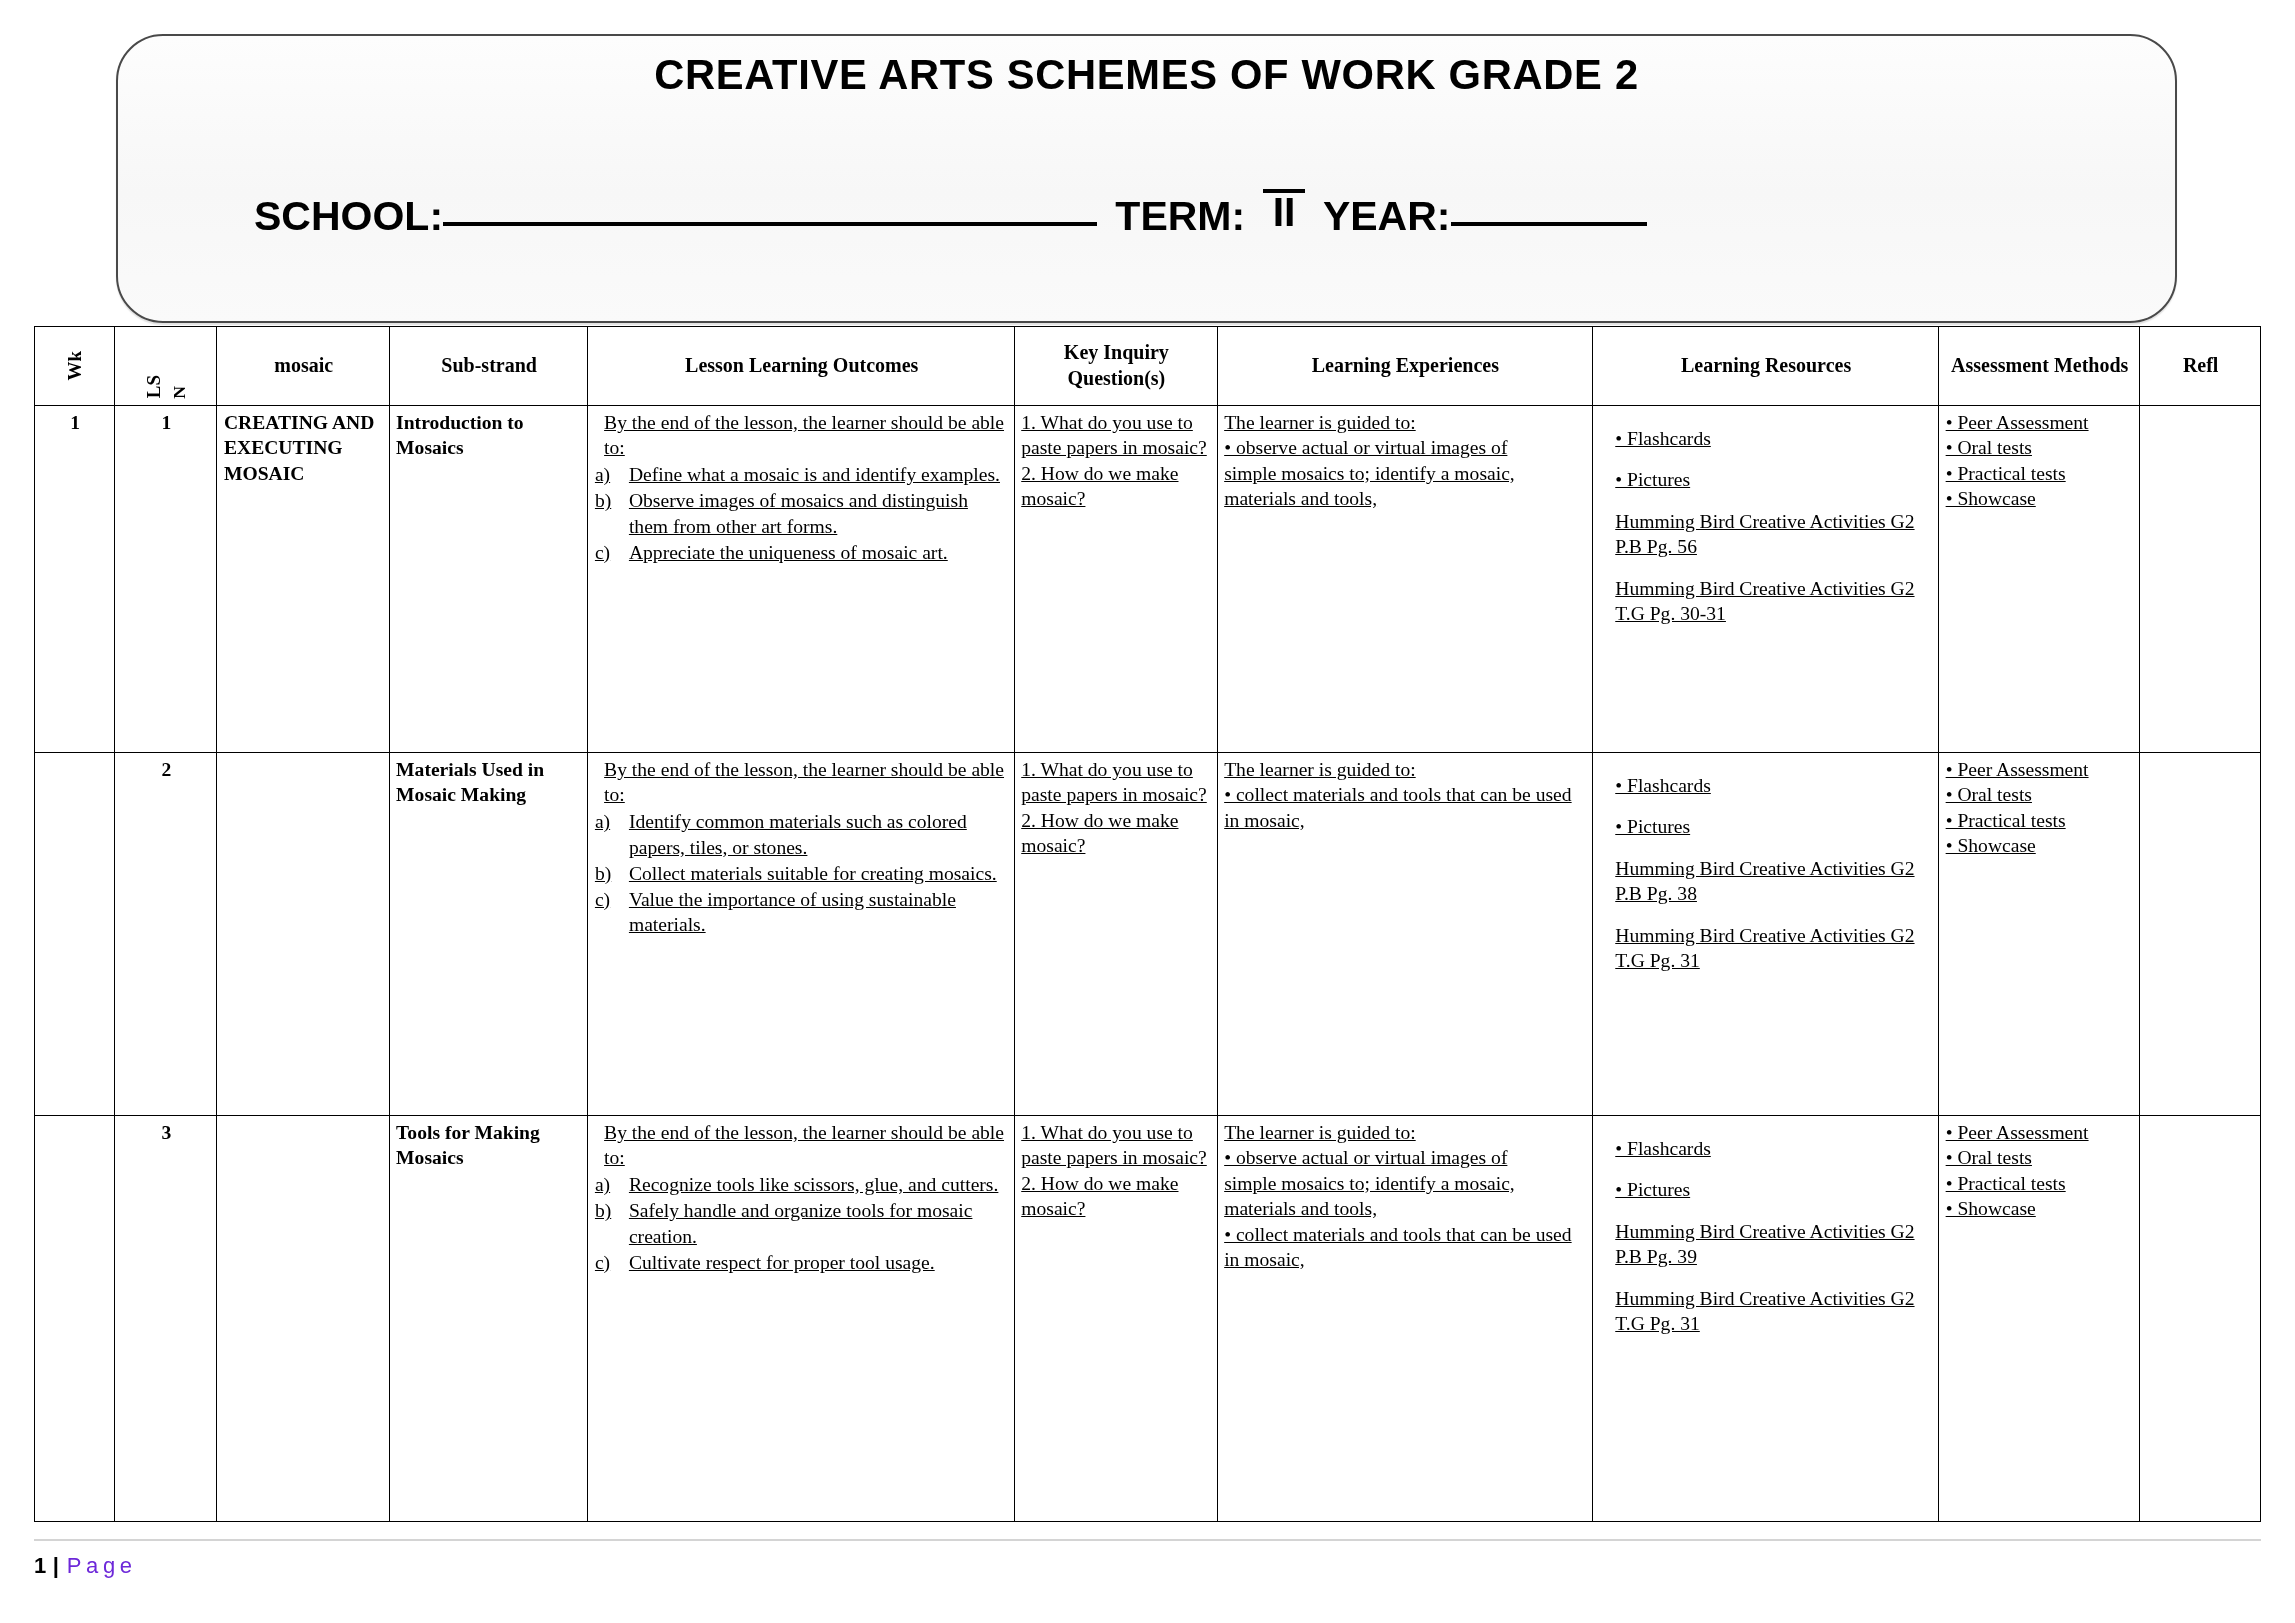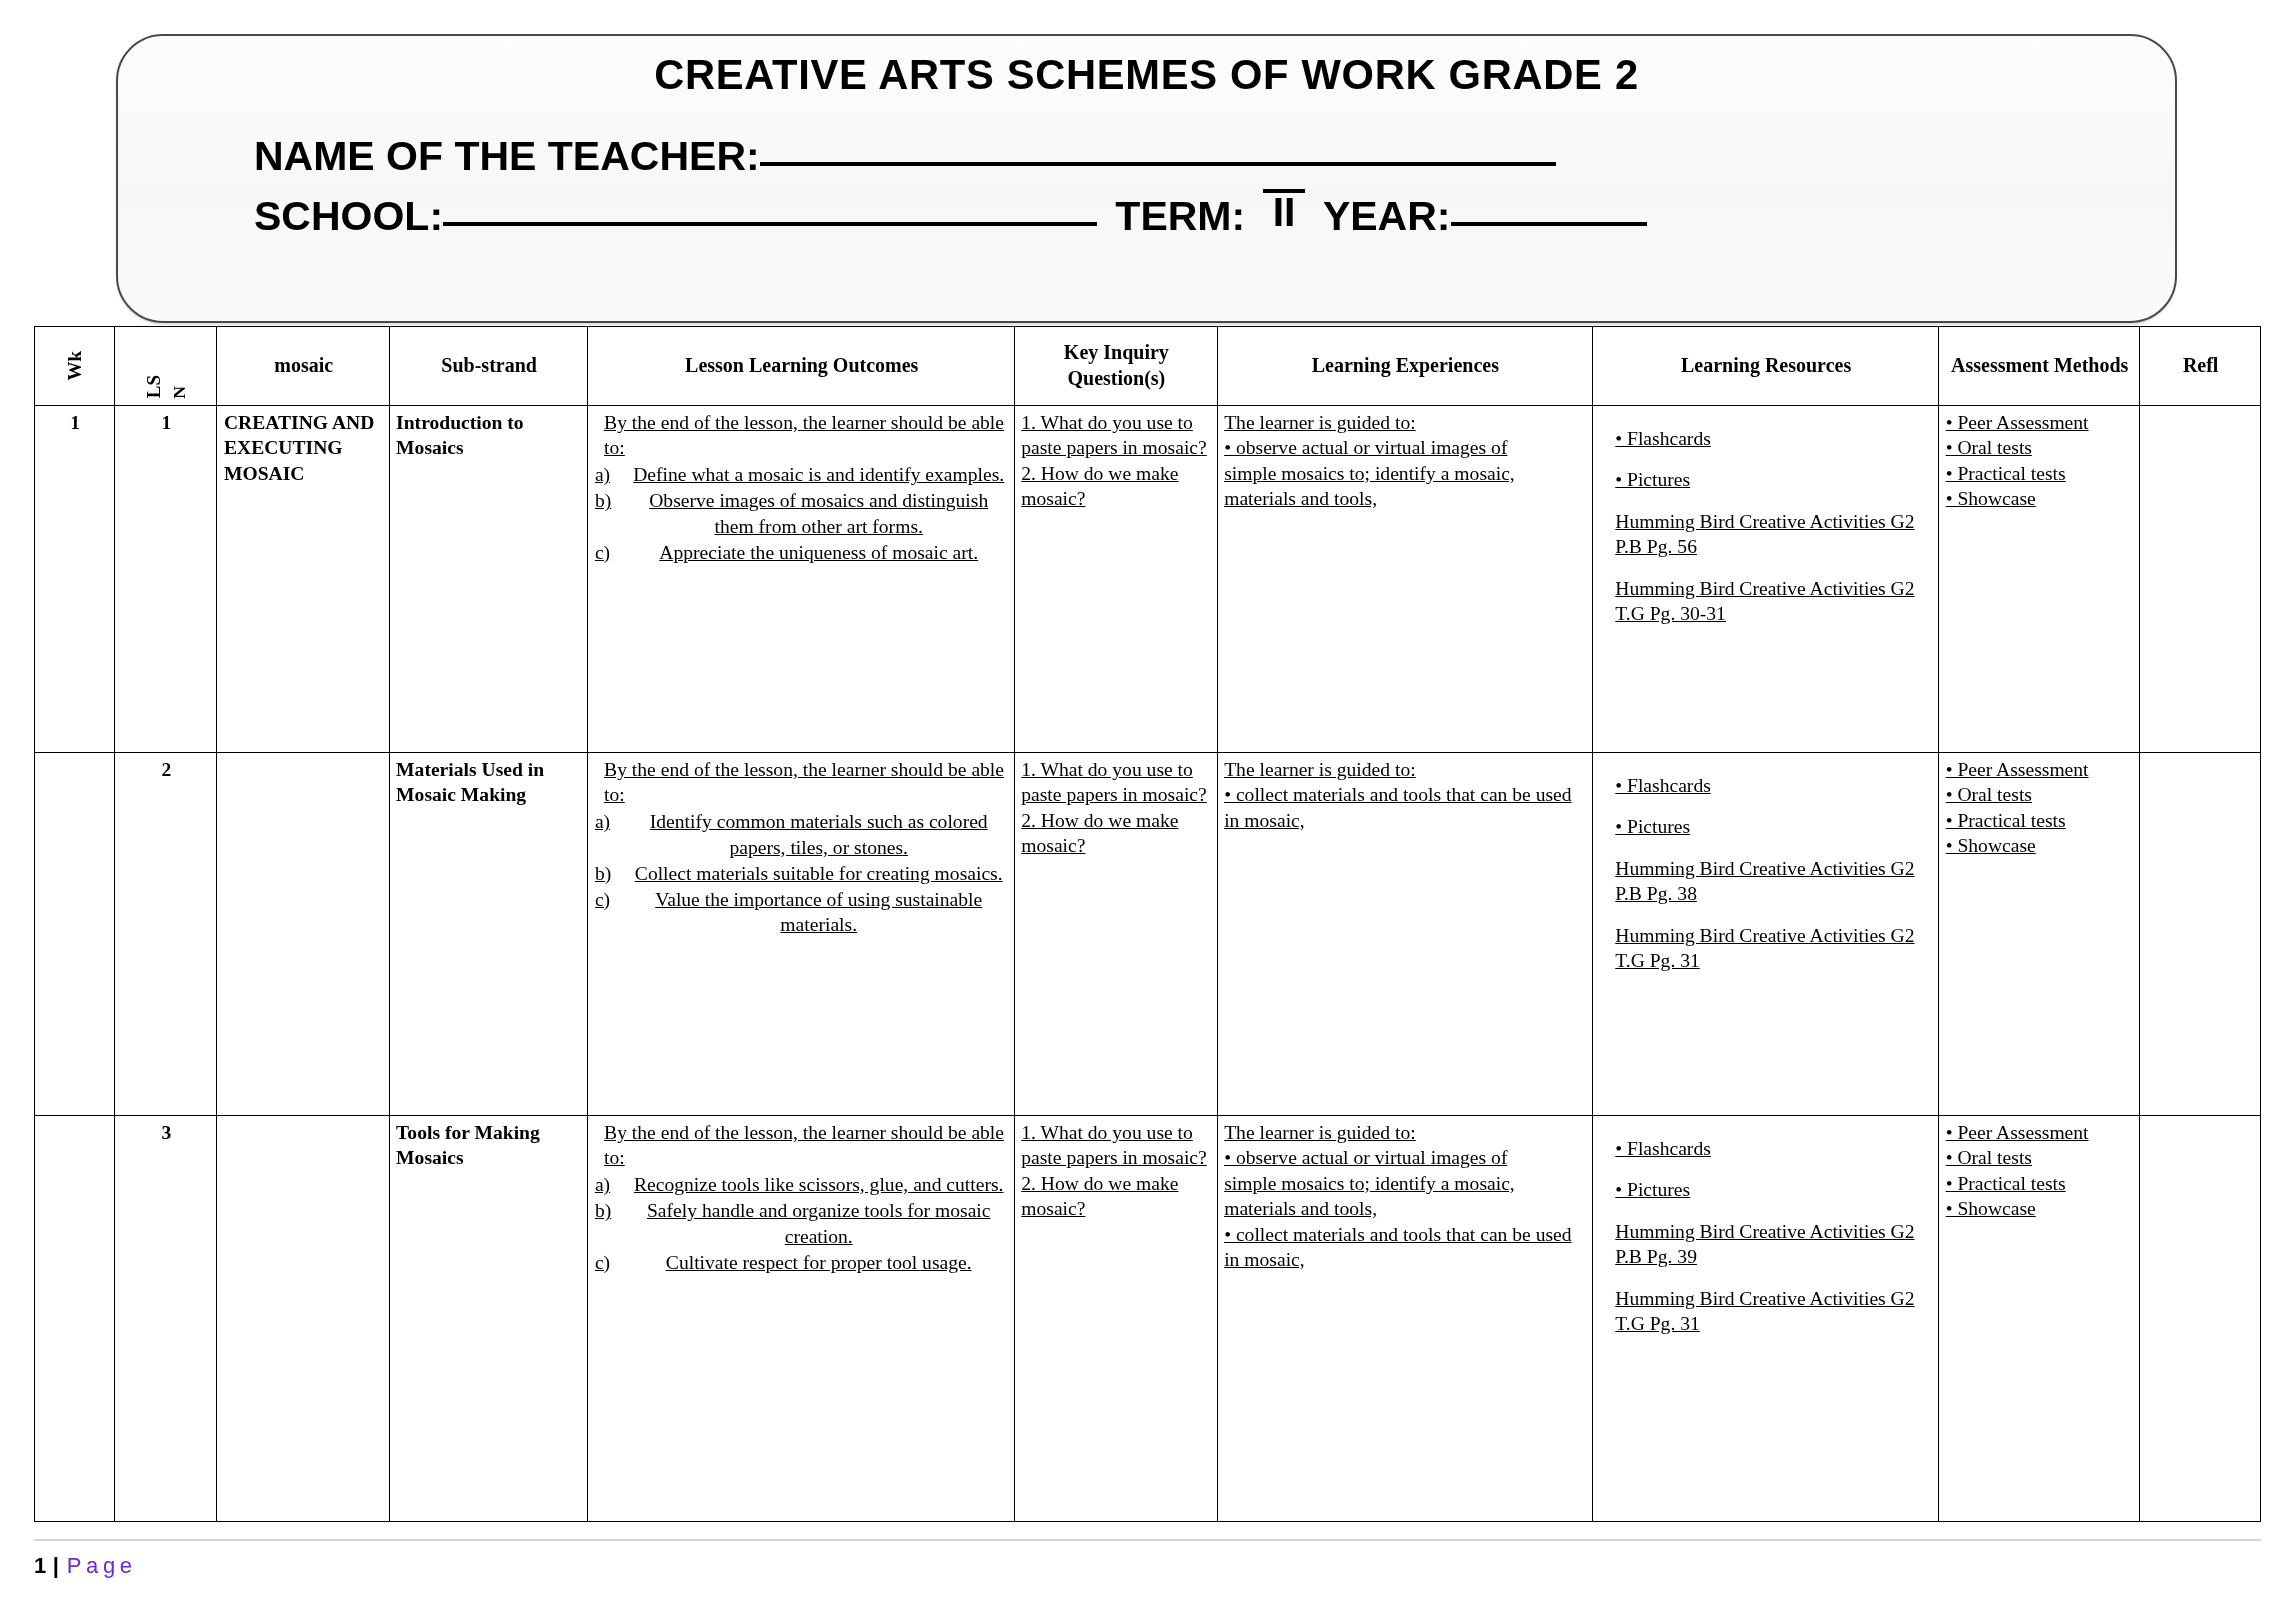--- a/index.html
+++ b/index.html
@@ -173,21 +173,21 @@
     padding: 0;
   }
   .ol-abc li {
     display: flex;
     margin: 0 0 0.7px 0;
   }
   .ol-abc li .mk {
     width: 34px;
     flex: 0 0 34px;
   }
-  .ol-abc li .tx { flex: 1 1 auto; text-align: center; }
+  .ol-abc li .tx { flex: 1 1 auto; }
 
   .kiq-line { margin: 0; }
   .lx-line { margin: 0; }
   .res-line { margin: 16px; }
   .asm-line { margin: 0; }
 
   
   .footer {
     position: absolute;
     left: 34px;
@@ -204,24 +204,20 @@
   .footer .pg-bar { font-weight: bold; color: #000; margin: 0 7.9px 0 6.5px; }
   .footer .pg-word { color: #6d28d9; letter-spacing: 4.6px; }
 </style>
 </head>
 <body>
 
 <div class="header-box">
   <div class="header-inner">
     <div class="doc-title">CREATIVE ARTS SCHEMES OF WORK GRADE 2</div>
 
-    <div class="hdr-line l2">
-      <span>NAME OF THE TEACHER:</span>
-        <span class="ul-rule rule-teacher"></span>
-    </div>
 
     <div class="hdr-line l3">
       <span>SCHOOL:</span>
         <span class="ul-rule rule-school"></span>
         <span class="gap-sm"></span>
         <span>TERM:</span>
         <span class="gap-sm"></span>
         <span class="ul-rule rule-term" style="border-bottom:4.6px solid #000;width:auto;padding:0 9.2px;"><span>II</span></span>
         <span class="gap-sm"></span>
         <span>YEAR:</span>

